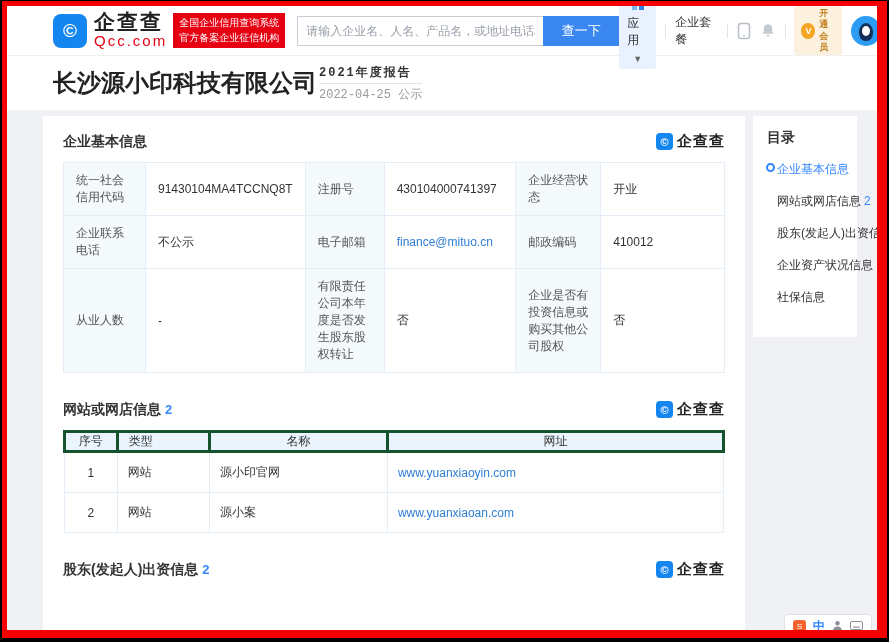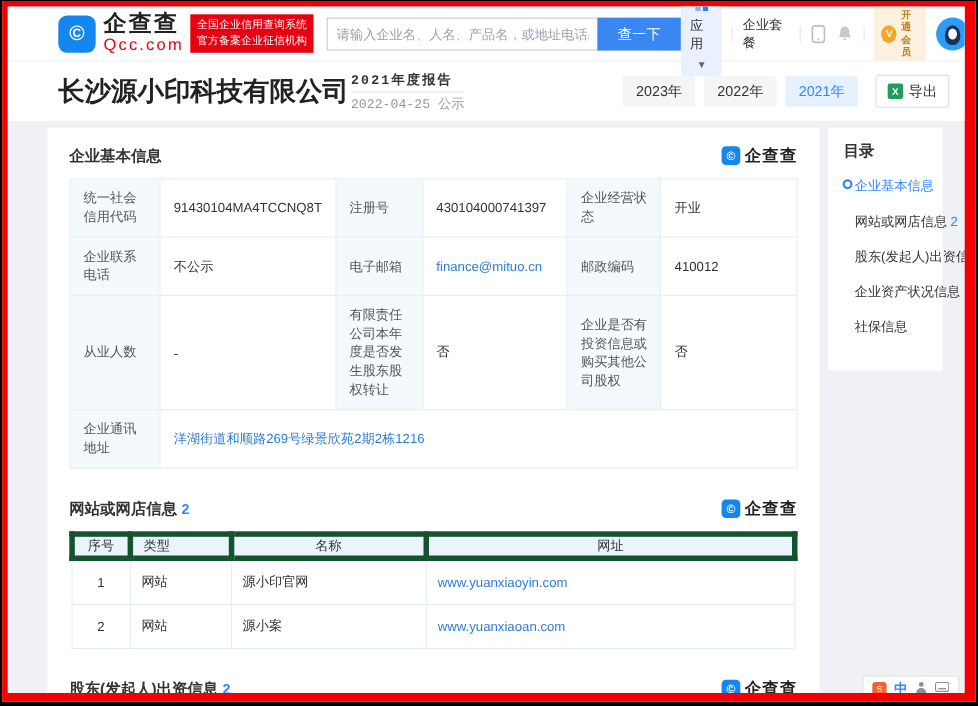--- a/index.html
+++ b/index.html
@@ -70,21 +70,21 @@
   .wm-ico { width:17px; height:17px; border-radius:4px; background:#1486f0; color:#fff; font-size:11px;
     font-weight:bold; display:flex; align-items:center; justify-content:center; }
   .wm-txt { font-size:15px; font-weight:bold; color:#222; letter-spacing:1px; }
 
   table { width:100%; border-collapse:collapse; font-size:12px; color:#333; }
   td,th { border:1px solid #e3eef8; padding:9px 12px; }
   .lbl { background:#f4f9fc; color:#555; }
   .lnk { color:#2e7dd1; text-decoration:none; cursor:pointer; }
   .sec-gap { height:27px; }
 
-  .dtable thead th { background:#e9f4fd; border:5px solid #14532d; font-weight:normal;
+  .dtable thead th { background:#e9f4fd; border:3px solid #14532d; font-weight:normal;
     color:#333; padding:0 10px; }
   .dtable td { padding:11px 10px; }
   .ctr { text-align:center; }
 
   
   .toc-title { font-size:14px; font-weight:bold; color:#333; margin-bottom:14px; }
   .toc-item { position:relative; font-size:12px; color:#333; margin:0 0 15px 10px; cursor:pointer;
     white-space:nowrap; }
   .toc-item .cnt { color:#3385ff; margin-left:3px; }
   .toc-item.active { color:#3385ff; }
@@ -157,29 +157,20 @@
       </div>
       <div class="avatar"></div>
     </div>
   </div>
 
   <div class="tbar">
     <div class="company">长沙源小印科技有限公司</div>
     <div class="rmeta">
       <div class="t">2021年度报告</div>
       <div class="d">2022-04-25 公示</div>
-    </div>
-    <div class="years">
-      <div class="year">2023年</div>
-      <div class="year">2022年</div>
-      <div class="year active">2021年</div>
-      <button class="export">
-        <span class="xls">X</span>
-        <span>导出</span>
-      </button>
     </div>
   </div>
 
   <div class="body-area">
     <div class="main-card">
 
       <div class="sec-head">
         <span class="sec-title">企业基本信息</span>
         <span class="wm">
           <span class="wm-ico">©</span>
@@ -214,25 +205,20 @@
           <td>410012</td>
         </tr>
         <tr>
           <td class="lbl">从业人数</td>
           <td>-</td>
           <td class="lbl">有限责任公司本年度是否发生股东股权转让</td>
           <td>否</td>
           <td class="lbl">企业是否有投资信息或购买其他公司股权</td>
           <td>否</td>
         </tr>
-        <tr>
-          <td class="lbl">企业通讯地址</td>
-          <td colspan="5">
-            <a class="lnk">洋湖街道和顺路269号绿景欣苑2期2栋1216</a></td>
-        </tr>
       </tbody>
         </table>
 
       <div class="sec-gap"></div>
 
       <div class="sec-head">
         <span class="sec-title">网站或网店信息</span>
         <span class="sec-count">2</span>
         <span class="wm">
           <span class="wm-ico">©</span>

